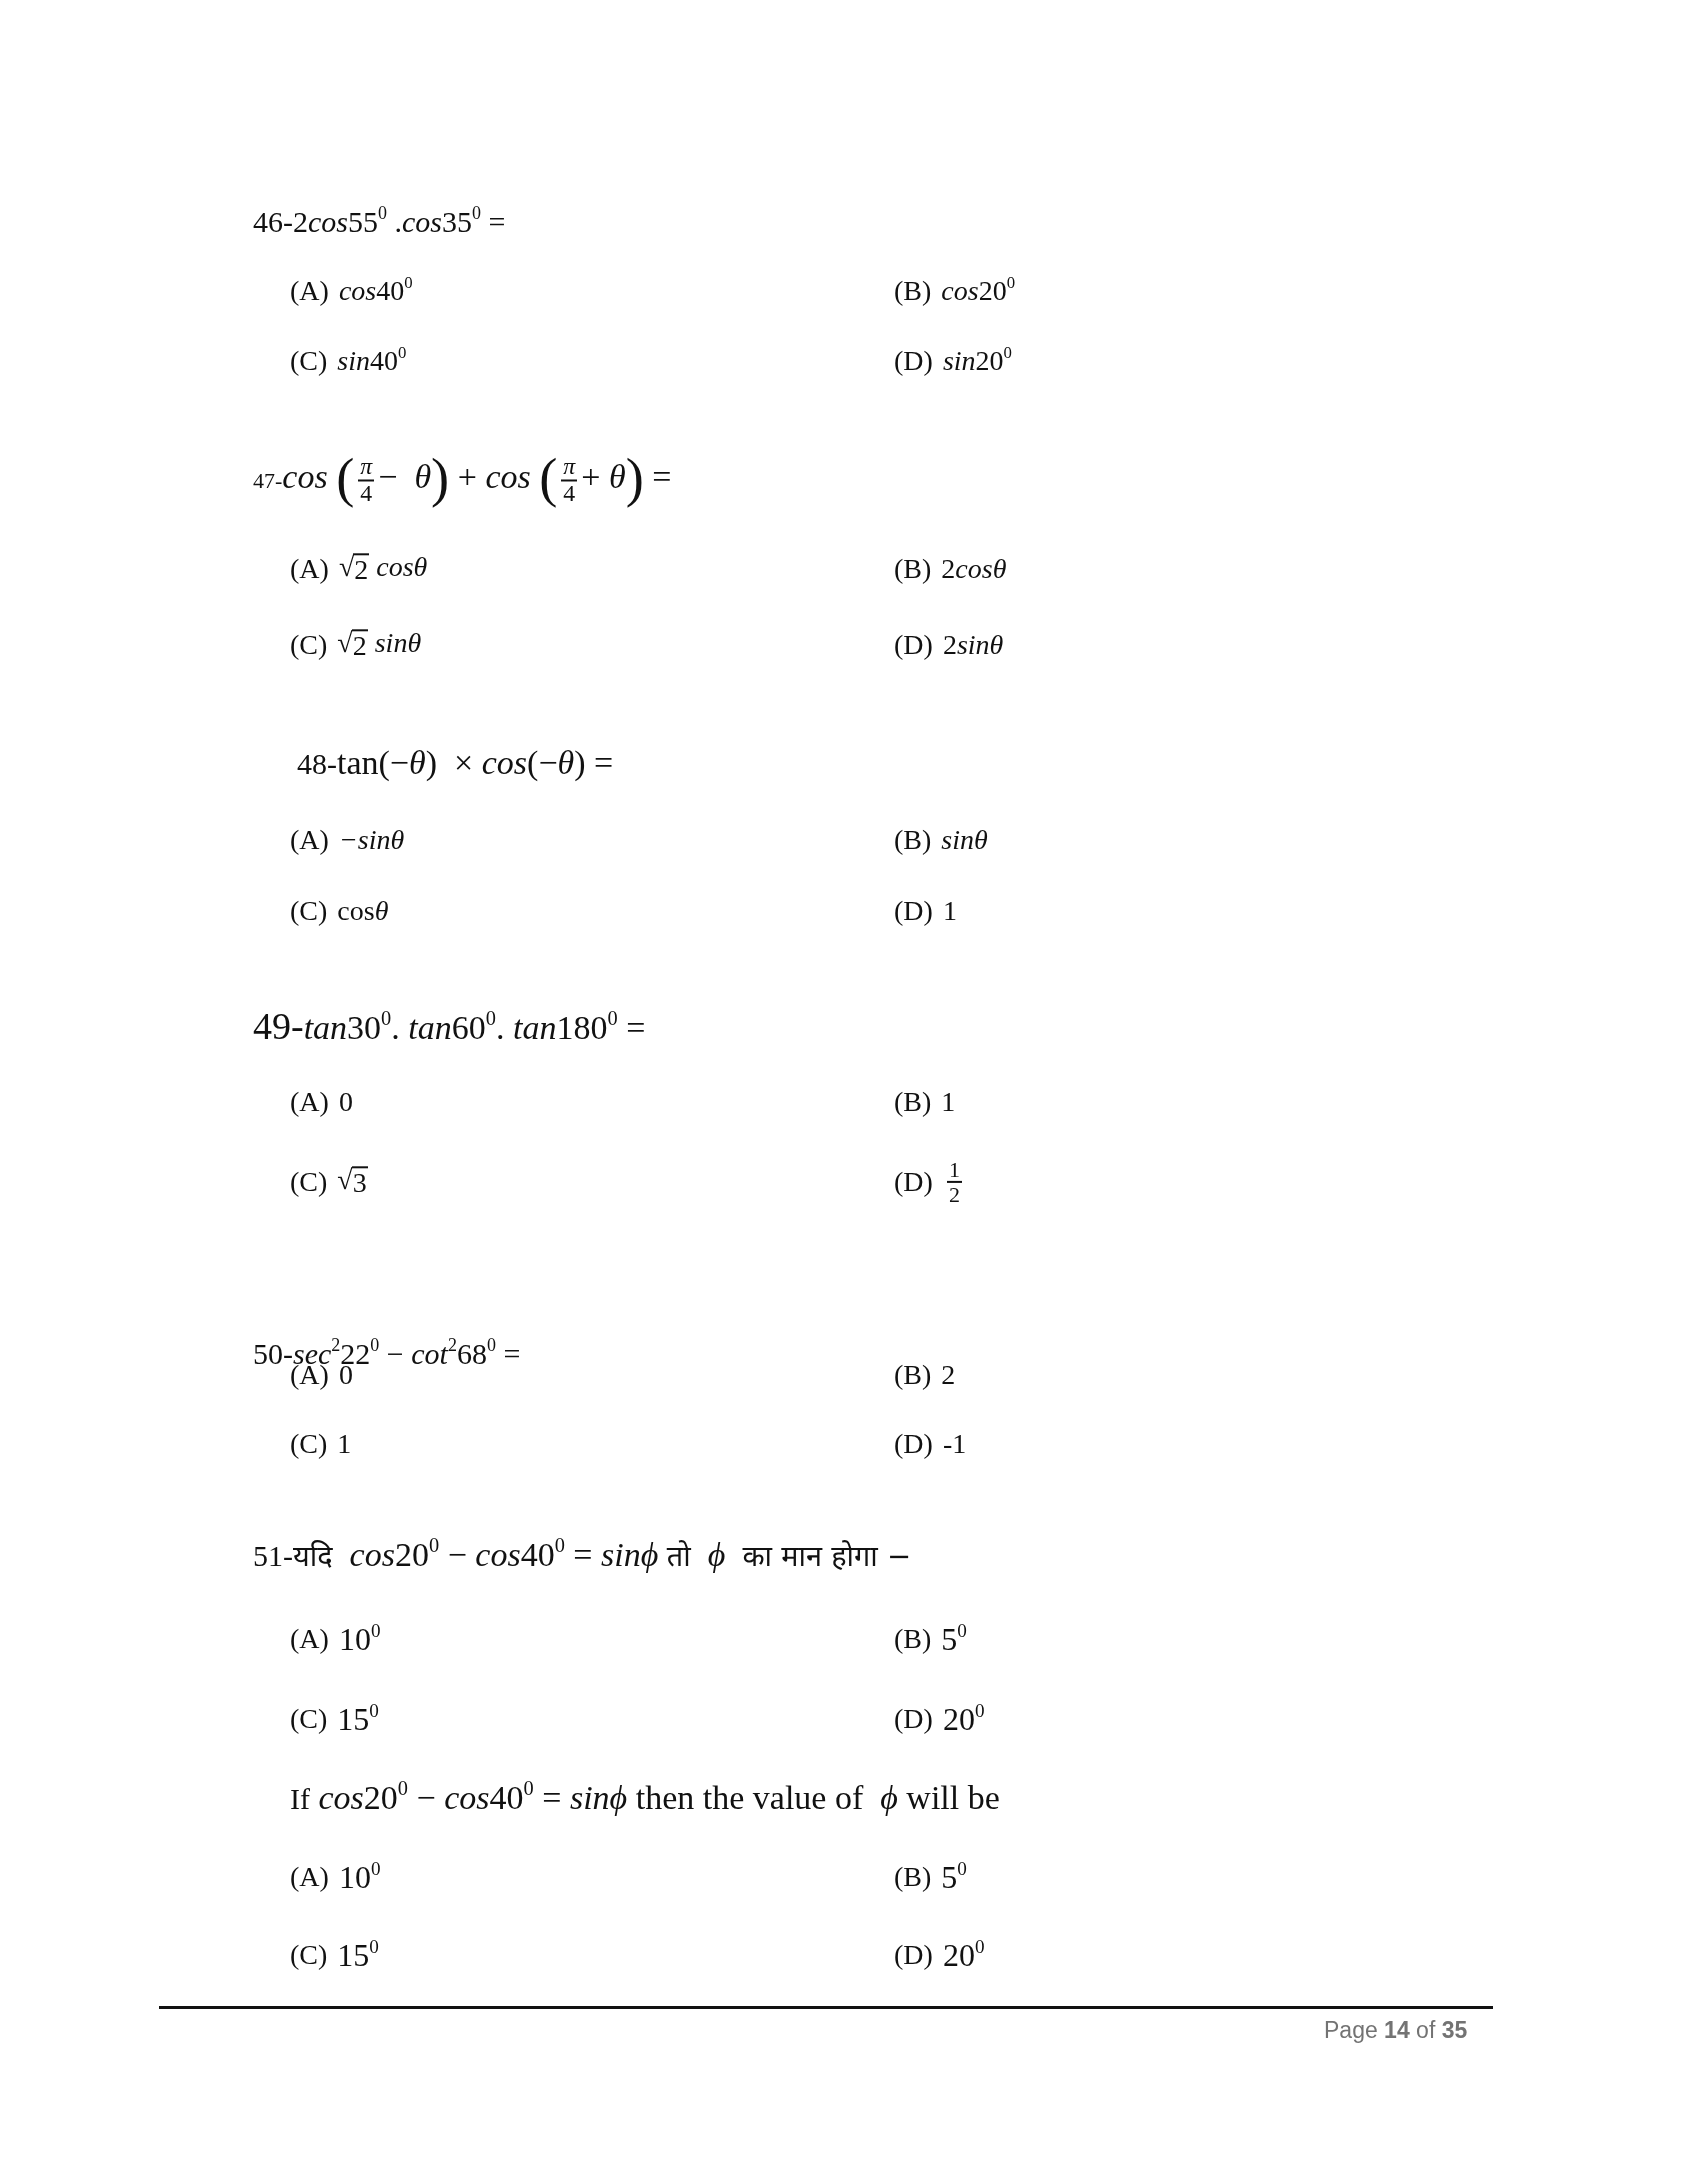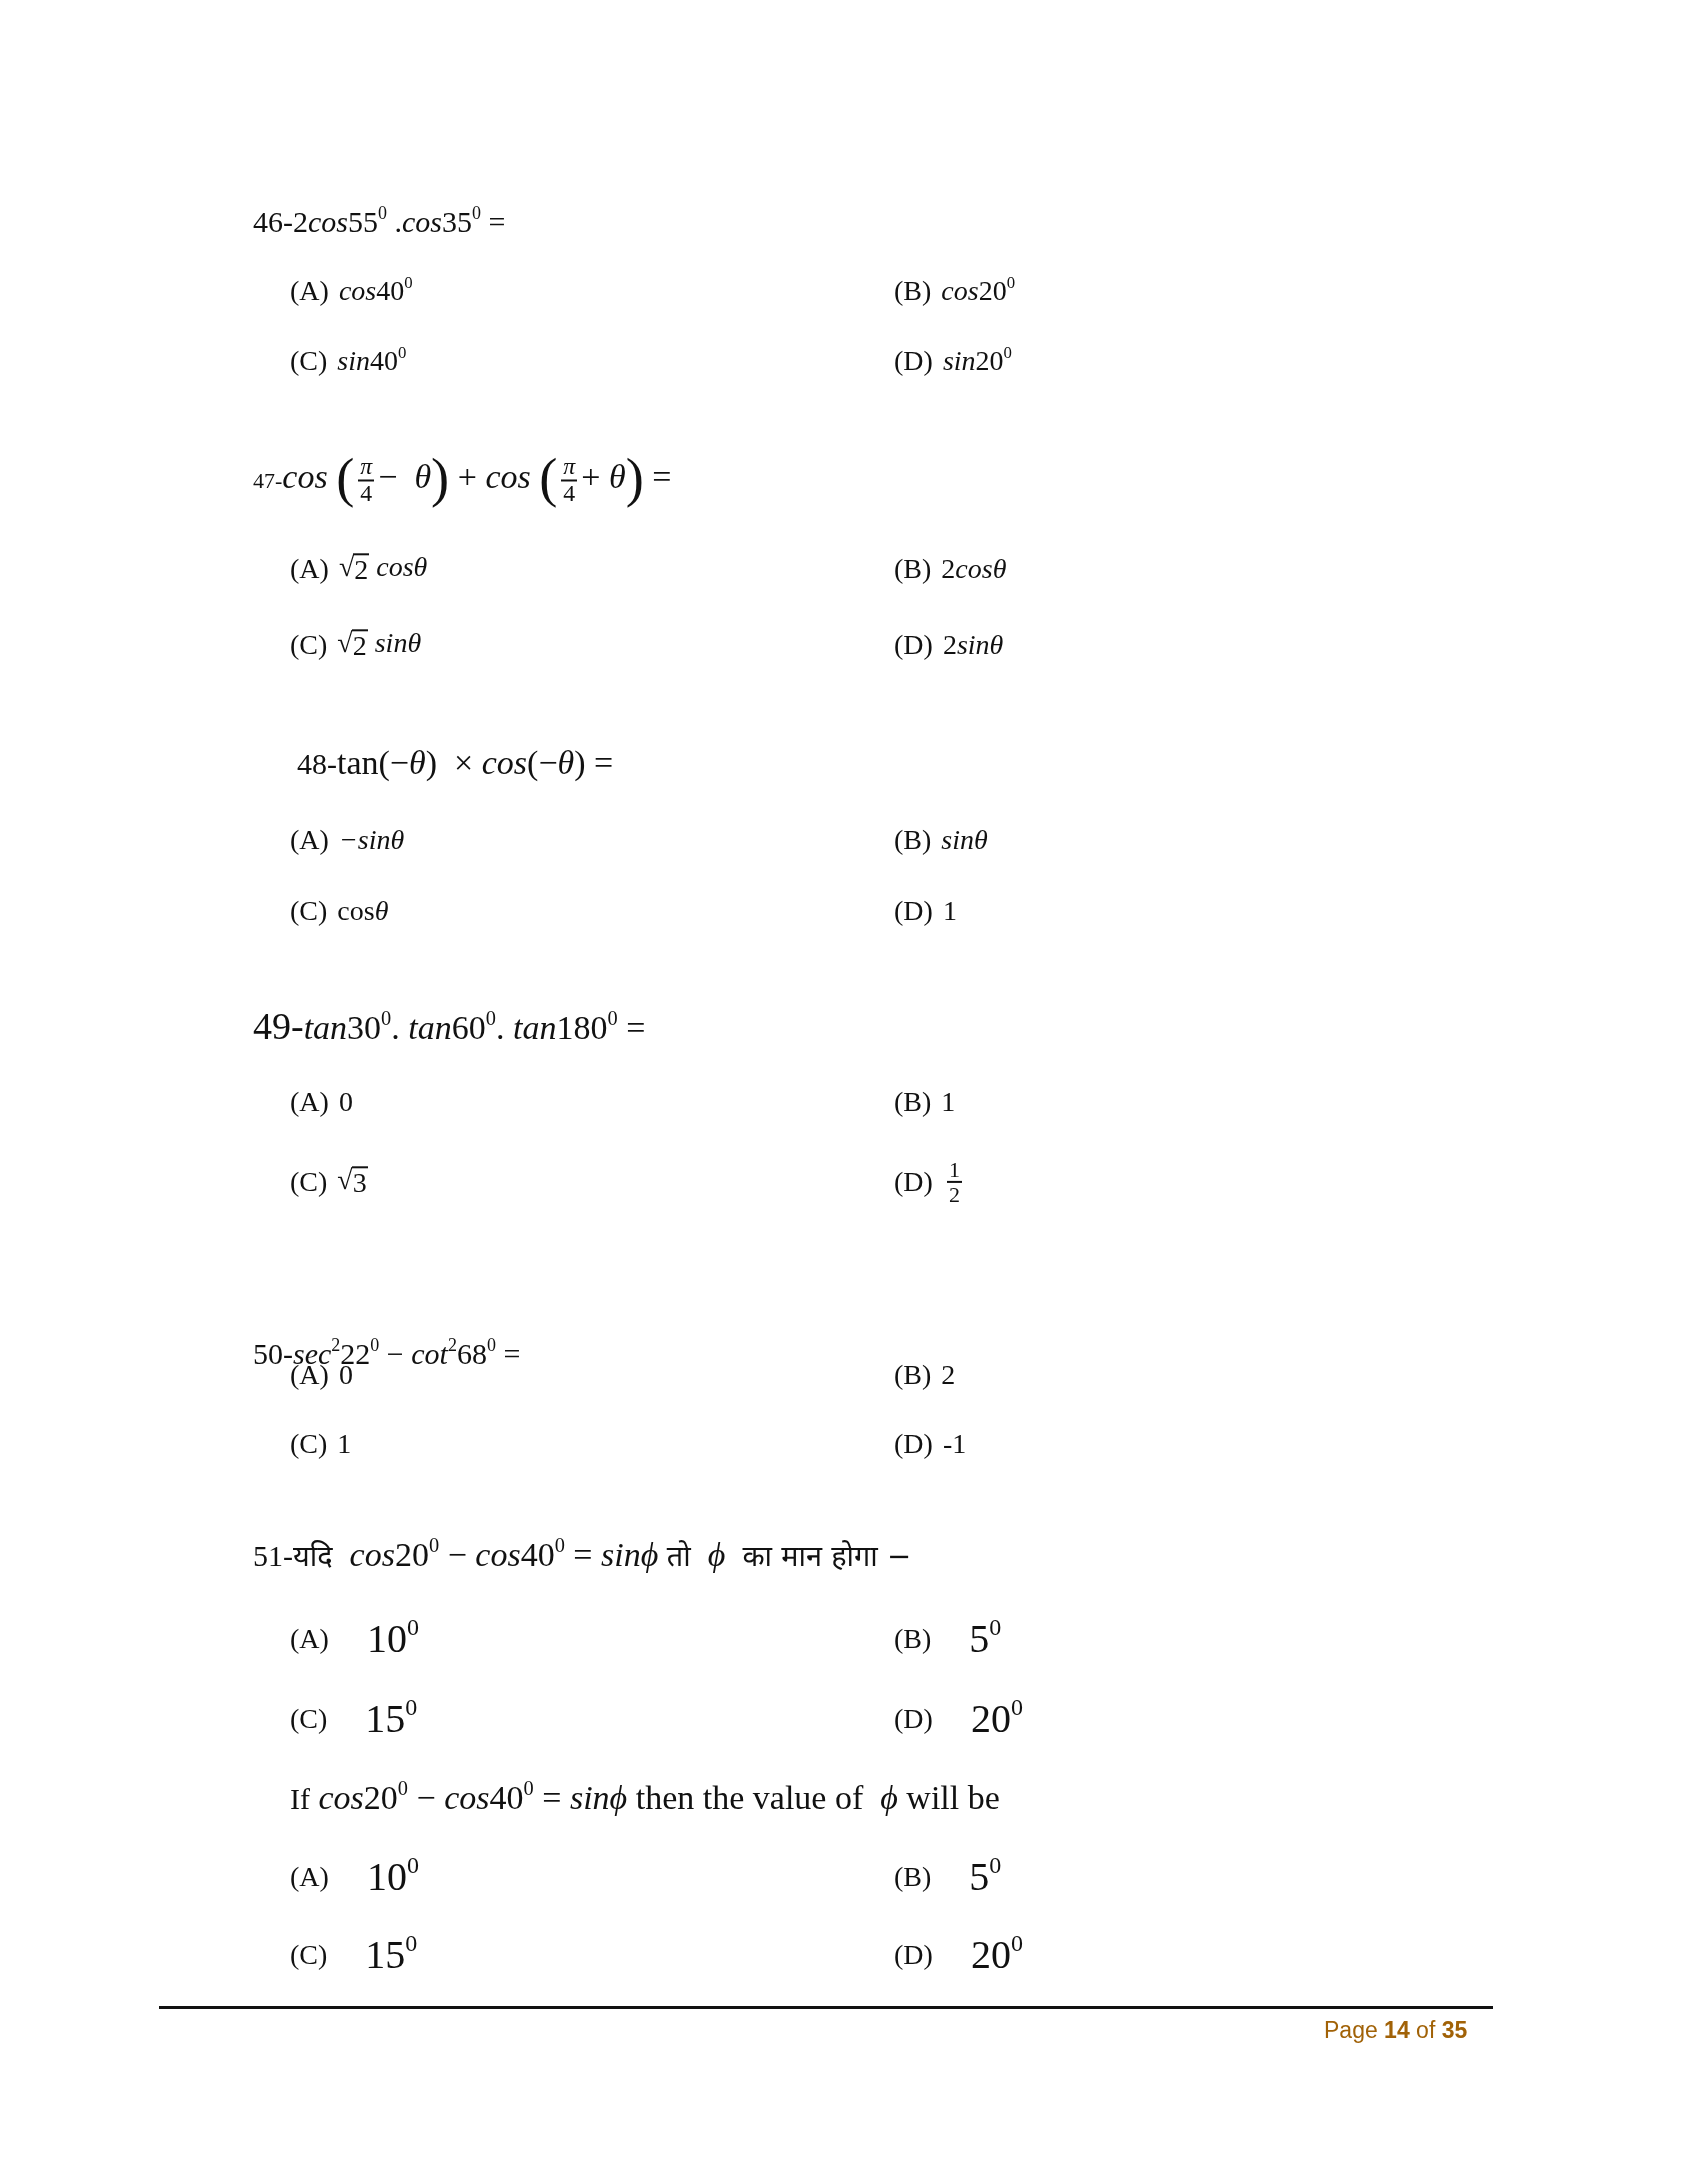--- a/index.html
+++ b/index.html
@@ -3,35 +3,35 @@
 <meta charset="utf-8">
 <style>
   html, body { margin: 0; padding: 0; background: #ffffff; }
   body { width: 1683px; height: 2178px; position: relative; overflow: hidden; color: #111111;
          font-family: "Liberation Serif", "DejaVu Serif", serif; }
   .abs { position: absolute; white-space: nowrap; line-height: 1; }
   .q { font-size: 30px; transform: translateY(-50%); }
   .q.big { font-size: 34px; }
   .opt { font-size: 28px; transform: translateY(-50%); display: flex; align-items: center; }
   .opt .lbl { margin-right: 10px; }
-  .opt .val.big { font-size: 40px; margin-left: 28px; }
+  .opt .val.big { font-size: 32px; }
   .m { font-style: italic; }
   sup { font-size: 0.6em; vertical-align: 0.7em; line-height: 0; font-style: normal; }
   .num { font-style: normal; }
   .sqrt { display: inline-flex; align-items: flex-start; font-style: normal; }
   .sqrt .rad { font-size: 1em; }
   .sqrt .under { border-top: 2px solid #111; padding: 0 1px; margin-left: -1px; line-height: 1.05; }
   .frac { display: inline-flex; flex-direction: column; align-items: center; vertical-align: middle;
           font-style: normal; font-size: 0.7em; line-height: 1.05; margin: 0 4px; }
   .frac .n { padding: 0 2px; border-bottom: 2px solid #111; }
   .paren { font-size: 1.6em; font-style: normal; vertical-align: -0.15em; font-weight: 300; }
   .hindi { font-family: "DejaVu Sans", sans-serif; font-size: 0.85em; font-style: normal; }
   .rule { position: absolute; left: 159px; top: 2006px; width: 1334px; height: 3px; background: #111; }
   .footer { position: absolute; left: 1324px; top: 2030px; transform: translateY(-50%);
-            font-family: "Liberation Sans", "DejaVu Sans", sans-serif; font-size: 23px; color: #a16207; white-space: nowrap; }
+            font-family: "Liberation Sans", "DejaVu Sans", sans-serif; font-size: 23px; color: #737373; white-space: nowrap; }
   .footer b { font-weight: 700; }
 </style>
 </head>
 <body>
 
 <div class="abs q" style="left:253px;top:222px;">
   <span>46-</span><span class="num">2</span><span class="m">cos</span>55<sup>0</sup> .<span class="m">cos</span>35<sup>0</sup> =
 </div>
 <div class="abs opt" style="left:290px;top:291px;">
   <span class="lbl">(A)</span>

